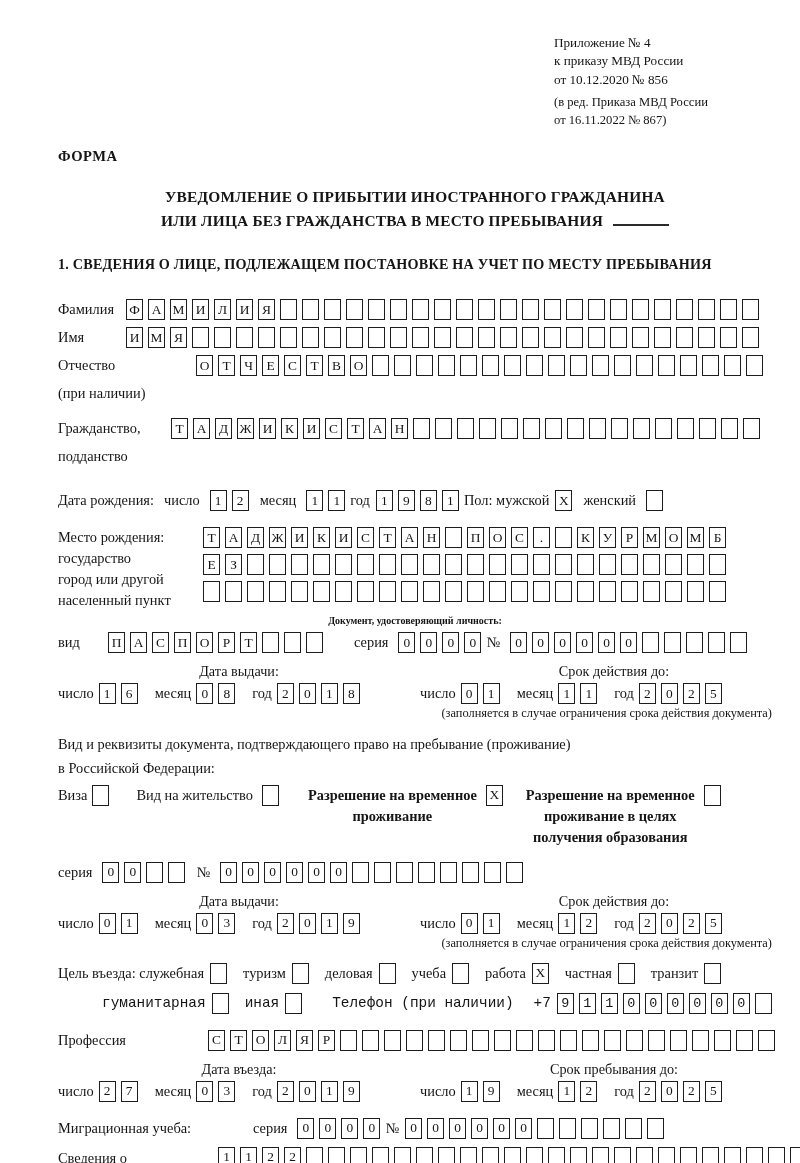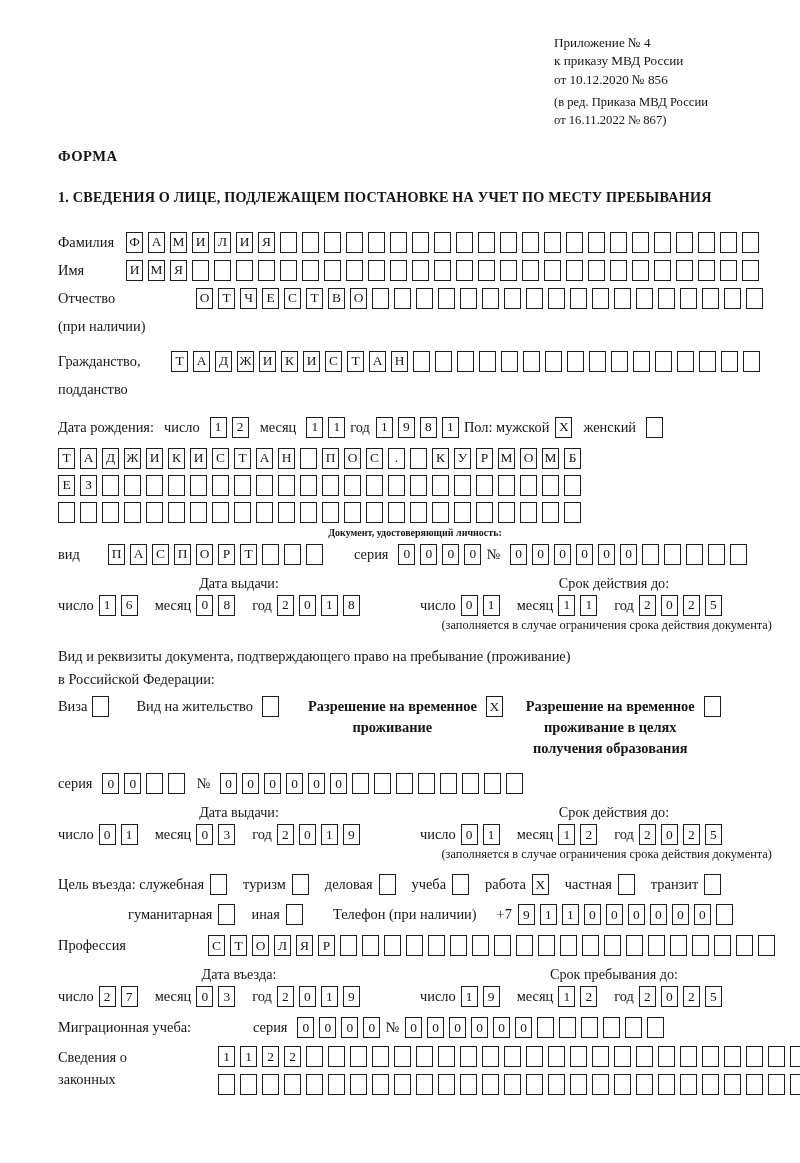--- a/index.html
+++ b/index.html
@@ -19,21 +19,21 @@
   .row{display:flex;align-items:center;margin-top:7px;white-space:nowrap;}
   .row.top{align-items:flex-start;}
   .lbl{font-size:14.4px;flex:0 0 auto;}
   .lblcol{font-size:14.4px;flex:0 0 auto;line-height:21px;}
   .lblcol.lh28 div{height:28px;line-height:21px;}
   .w68{width:68px;}  .w113{width:113px;} .w138{width:138px;} .w145{width:145px;} .w150{width:150px;} .w195{width:195px;}
   .cells{display:flex;flex:0 0 auto;}
   .cell{box-sizing:border-box;display:inline-flex;align-items:center;justify-content:center;
         width:17px;height:21px;border:1.6px solid #1d1d1d;margin-right:5px;
         font-size:13.4px;flex:0 0 auto;background:#fff;}
-  .mt6{margin-top:6px;} .mt10{margin-top:10px;} .mt12{margin-top:12px;} .mt14{margin-top:14px;}
+  .mt6{margin-top:6px;} .mt10{margin-top:16px;} .mt12{margin-top:12px;} .mt14{margin-top:14px;}
   .gap6{margin-left:6px;} .gap10{margin-left:10px;} .gap14{margin-left:14px;} .gap26{margin-left:26px;}
 
   .dates-head{display:flex;margin-top:10px;font-size:14.2px;gap:36px;}
   .dh-left{width:362px;text-align:center;}
   .dh-right{flex:1;text-align:center;}
   .dgroup{display:flex;align-items:center;}
   .dg-left{width:362px;}
   .dgroup .lbl{margin-right:5px;}
   .dgroup .cells{margin-right:12px;}
   .note{font-size:12.4px;margin-top:2px;}
@@ -63,20 +63,24 @@
     <div>Приложение № 4</div>
     <div>к приказу МВД России</div>
     <div>от 10.12.2020 № 856</div>
   </div>
   <div class="amendment">
     <div>(в ред. Приказа МВД России</div>
     <div>от 16.11.2022 № 867)</div>
   </div>
   <div class="forma">ФОРМА</div>
 
+  <div class="title">
+    <div>УВЕДОМЛЕНИЕ О ПРИБЫТИИ ИНОСТРАННОГО ГРАЖДАНИНА</div>
+    <div><span>ИЛИ ЛИЦА БЕЗ ГРАЖДАНСТВА В МЕСТО ПРЕБЫВАНИЯ</span><span class="title-underline"></span></div>
+  </div>
 
   <div class="section1">1. СВЕДЕНИЯ О ЛИЦЕ, ПОДЛЕЖАЩЕМ ПОСТАНОВКЕ НА УЧЕТ ПО МЕСТУ ПРЕБЫВАНИЯ</div>
 
   <div class="row" style="margin-top:26px;">
     <span class="lbl w68">Фамилия</span>
     <span class="cells">
         <span class="cell">Ф</span>
         <span class="cell">А</span>
         <span class="cell">М</span>
         <span class="cell">И</span>
@@ -237,20 +241,26 @@
     <span class="cells gap6">
         <span class="cell">X</span>
       </span>
     <span class="lbl gap6">женский</span>
     <span class="cells gap10">
         <span class="cell"></span>
       </span>
   </div>
 
   <div class="row top mt10">
+    <div class="lblcol w145">
+      <div>Место рождения:</div>
+      <div>государство</div>
+      <div>город или другой</div>
+      <div>населенный пункт</div>
+    </div>
     <div>
       <div class="cells">
           <span class="cell">Т</span>
           <span class="cell">А</span>
           <span class="cell">Д</span>
           <span class="cell">Ж</span>
           <span class="cell">И</span>
           <span class="cell">К</span>
           <span class="cell">И</span>
           <span class="cell">С</span>
@@ -546,21 +556,21 @@
       </span>
     <span class="lbl">частная</span>
     <span class="cells">
         <span class="cell"></span>
       </span>
     <span class="lbl">транзит</span>
     <span class="cells">
         <span class="cell"></span>
       </span>
   </div>
-  <div class="row purpose" style="margin-left:70px;margin-top:9px;">
+  <div class="row purpose" style="margin-left:44px;margin-top:9px;font-family:Liberation Mono, monospace;">
     <span class="lbl">гуманитарная</span>
     <span class="cells">
         <span class="cell"></span>
       </span>
     <span class="lbl">иная</span>
     <span class="cells">
         <span class="cell"></span>
       </span>
     <span class="lbl gap14">Телефон (при наличии)</span>
     <span class="lbl gap14">+7</span>

